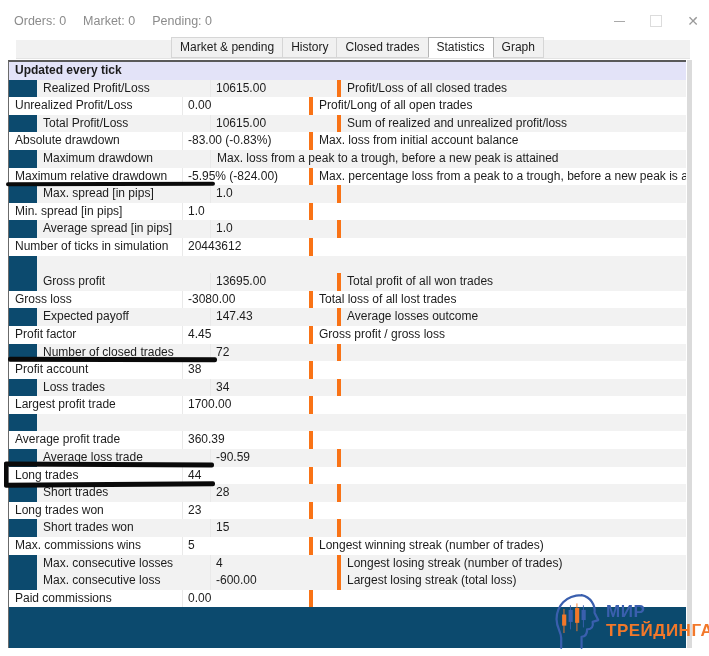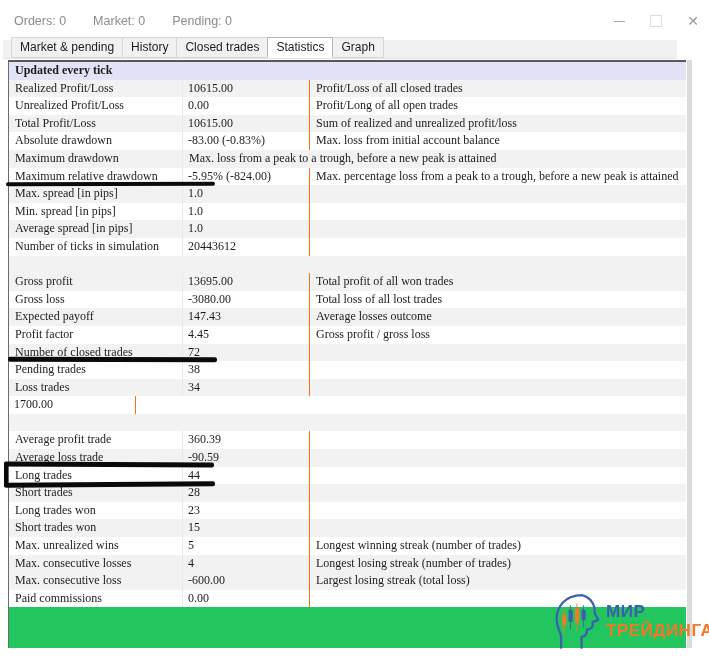--- a/index.html
+++ b/index.html
@@ -1,47 +1,47 @@
 <!DOCTYPE html>
 <html><head>
 <meta charset="utf-8">
 <style>
   html,body{margin:0;padding:0;background:#fff;}
   #app{position:relative;width:709px;height:656px;background:#ffffff;overflow:hidden;
        font-family:"Liberation Sans",sans-serif;color:#1c1c1c;}
 
   
   .titlebar{position:absolute;top:0;left:0;width:709px;height:40px;background:#ffffff;}
-  .tb-counters{position:absolute;left:14px;top:14px;display:flex;gap:27px;
+  .tb-counters{position:absolute;left:14px;top:14px;display:flex;gap:17px;
                font-size:12.5px;color:#8b8b8b;white-space:nowrap;}
   .win-controls{position:absolute;right:8px;top:12px;display:flex;gap:21px;align-items:center;height:18px;}
   .wc{width:16px;height:16px;display:flex;align-items:center;justify-content:center;cursor:default;}
   .wc-min-glyph{width:11px;height:1px;background:#a9a9a9;}
   .wc-max-glyph{width:10px;height:10px;border:1px solid #dcdcdc;background:#fff;}
   .wc-close-glyph{font-size:14px;color:#9a9a9a;line-height:14px;}
 
   
-  .tabbar{position:absolute;top:40px;left:3px;width:674px;height:19px;background:#f1f1f1;
-          border-bottom:1px solid #e4e4e4;display:flex;align-items:flex-end;padding-left:8px;box-sizing:border-box;}
+  .tabbar{position:absolute;top:40px;left:16px;width:674px;height:19px;background:#f1f1f1;
+          border-bottom:1px solid #e4e4e4;display:flex;align-items:flex-end;padding-left:8px;box-sizing:border-box;justify-content:center;}
   .tab{font-size:12px;padding:2px 8px 3px;background:#f1f1f1;border:1px solid #d6d6d6;
        margin-right:-1px;white-space:nowrap;position:relative;color:#1c1c1c;}
   .tab.active{background:#ffffff;border-color:#b5b5b5;z-index:2;margin-top:-2px;
               border-bottom:1px solid #ffffff;}
 
   
-  .table-outer{position:absolute;left:8px;top:60px;width:678px;height:588px;background:#22c55e;
-               border-top:2px solid #595959;border-left:1px solid #6b6b6b;box-sizing:border-box;overflow:hidden;font-family:Liberation Serif, serif;}
+  .table-outer{position:absolute;left:8px;top:60px;width:678px;height:588px;background:#0c4a6e;
+               border-top:2px solid #595959;border-left:1px solid #6b6b6b;box-sizing:border-box;overflow:hidden;}
   .scroll-strip{position:absolute;left:687px;top:60px;width:5px;height:588px;background:#dbdbdb;}
   .row{display:flex;height:17.6px;line-height:17.6px;font-size:12px;white-space:nowrap;}
-  .row.gray{background:#f2f2f2;}
+  .row.gray{background:#f2f2f2;margin-left:28px;}
   .row.white{background:#ffffff;}
   .row.header{background:#e3e3f8;font-weight:bold;}
   .cell-full{padding-left:6px;overflow:visible;}
   .cell-name{width:167px;padding-left:6px;border-right:1px solid #e9e9e9;overflow:hidden;flex:none;}
-  .cell-value{width:121px;padding-left:5px;border-right:1px solid #f97316;overflow:hidden;flex:none;}
+  .cell-value{width:121px;padding-left:5px;border-right:4px solid #f97316;overflow:hidden;flex:none;}
   .cell-desc{flex:1;padding-left:6px;overflow:hidden;}
 
   
   .marker{position:absolute;background:#0a0a0a;border-radius:2px;z-index:5;}
   .mk1{left:6px;top:182px;width:209px;height:4px;transform:rotate(-0.2deg);}
   .mk2{left:8px;top:357px;width:209px;height:4.5px;transform:rotate(0.15deg);}
   .mk3{left:4px;top:462px;width:210px;height:4.5px;transform:rotate(0.3deg);}
   .mk4{left:4px;top:482px;width:211px;height:5px;transform:rotate(-0.35deg);}
   .mk5{left:4px;top:462px;width:4px;height:25px;}
 
@@ -157,30 +157,31 @@
         <div class="cell-name">Profit factor</div>
         <div class="cell-value">4.45</div>
         <div class="cell-desc">Gross profit / gross loss</div>
       </div>
       <div class="row gray">
         <div class="cell-name">Number of closed trades</div>
         <div class="cell-value">72</div>
         <div class="cell-desc"></div>
       </div>
       <div class="row white">
-        <div class="cell-name">Pending trades</div>
+        <div class="cell-name">Profit account</div>
         <div class="cell-value">38</div>
         <div class="cell-desc"></div>
       </div>
       <div class="row gray">
         <div class="cell-name">Loss trades</div>
         <div class="cell-value">34</div>
         <div class="cell-desc"></div>
       </div>
       <div class="row white">
+        <div class="cell-name">Largest profit trade</div>
         <div class="cell-value">1700.00</div>
         <div class="cell-desc"></div>
       </div>
       <div class="row gray">
         <div class="cell-desc"></div>
       </div>
       <div class="row white">
         <div class="cell-name">Average profit trade</div>
         <div class="cell-value">360.39</div>
         <div class="cell-desc"></div>
@@ -204,21 +205,21 @@
         <div class="cell-name">Long trades won</div>
         <div class="cell-value">23</div>
         <div class="cell-desc"></div>
       </div>
       <div class="row gray">
         <div class="cell-name">Short trades won</div>
         <div class="cell-value">15</div>
         <div class="cell-desc"></div>
       </div>
       <div class="row white">
-        <div class="cell-name">Max. unrealized wins</div>
+        <div class="cell-name">Max. commissions wins</div>
         <div class="cell-value">5</div>
         <div class="cell-desc">Longest winning streak (number of trades)</div>
       </div>
       <div class="row gray">
         <div class="cell-name">Max. consecutive losses</div>
         <div class="cell-value">4</div>
         <div class="cell-desc">Longest losing streak (number of trades)</div>
       </div>
       <div class="row gray">
         <div class="cell-name">Max. consecutive loss</div>

